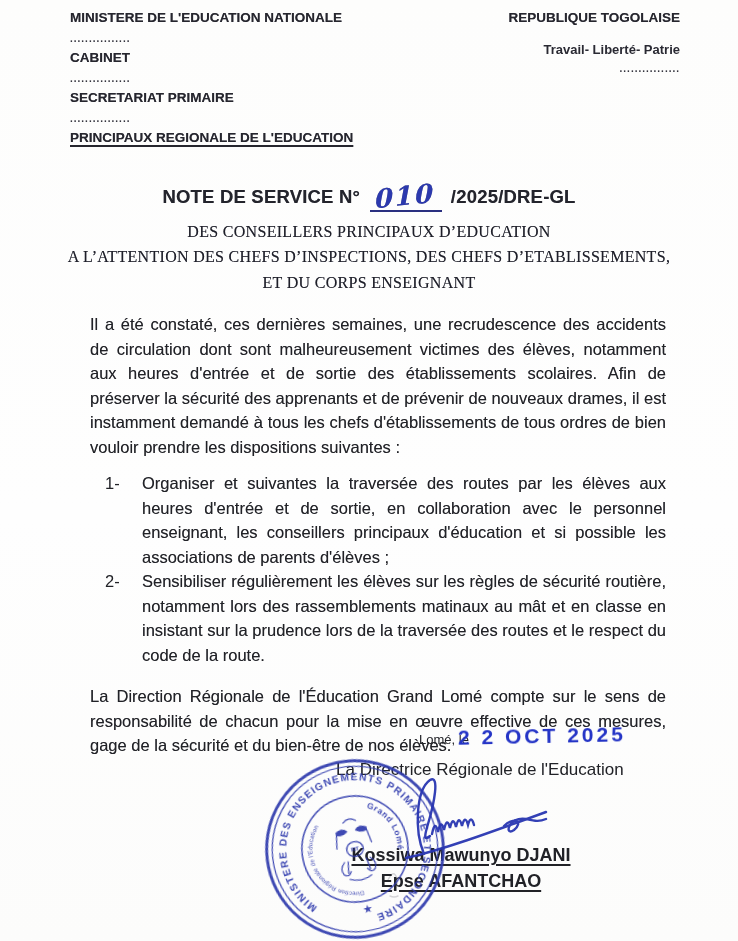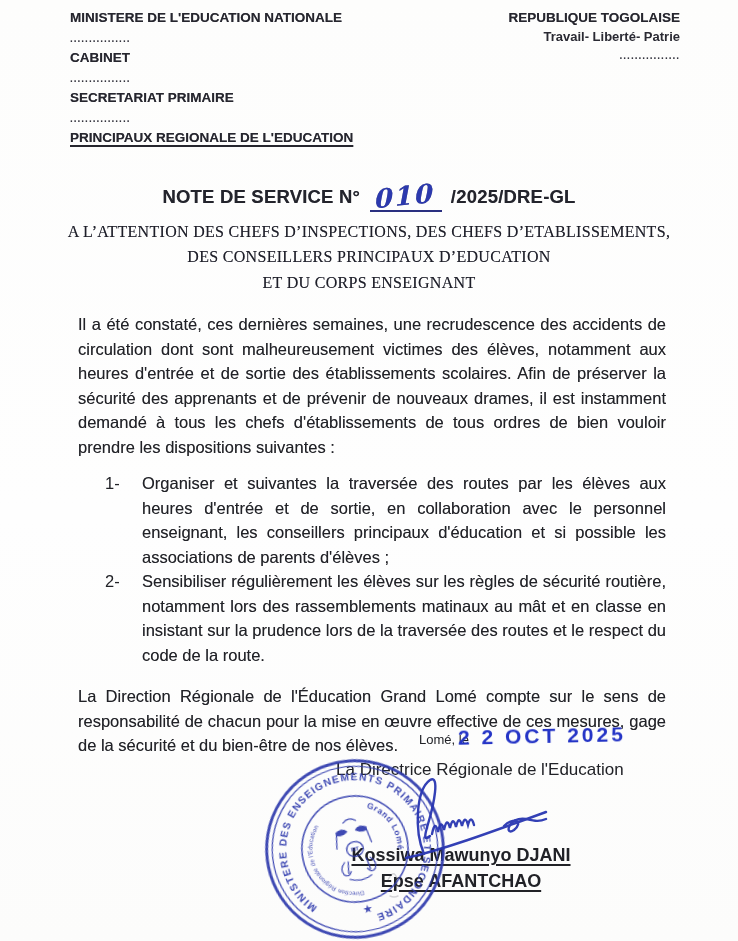--- a/index.html
+++ b/index.html
@@ -7,39 +7,39 @@
     position:relative; width:738px; height:941px; overflow:hidden;
     background:linear-gradient(180deg,#fdfdfc 0%, #fefefe 55%, #fcfcfb 100%);
     font-family:"Liberation Sans", sans-serif; color:#212227;
   }
   
   .header-row { display:flex; justify-content:space-between; padding:10px 58px 0 70px; }
   .hd-left  { width:276px; text-align:left; }
   .hd-right { width:200px; text-align:right; }
   .hd-line  { font-weight:bold; font-size:13.5px; line-height:1.25; color:#26262e;
               white-space:nowrap; text-shadow:0 0 .3px rgba(35,35,50,.55); }
-  .hd-sub   { font-weight:bold; font-size:13px; color:#2a2a33; margin-top:2px; }
+  .hd-sub   { font-weight:bold; font-size:13px; color:#2a2a33; margin-top:15px; }
   .dots     { font-size:10px; font-weight:bold; letter-spacing:1px; color:#34343e;
               line-height:1; margin:7px 0 6px 0; user-select:none; }
   .ul2      { text-decoration:underline; text-decoration-thickness:1.6px; text-underline-offset:3px; }
   .hd-left .gap { margin-top:6px; }
   
   .title { text-align:center; margin-top:38px; font-size:18.5px; font-weight:bold;
            color:#23242c; letter-spacing:.2px; text-shadow:0 0 .3px rgba(35,35,50,.5); }
   .num-slot { display:inline-block; min-width:72px; border-bottom:2px solid #2a3080;
               text-align:center; margin:0 4px; vertical-align:-2px; }
   .handwritten-num { font-family:"DejaVu Serif", serif; font-style:italic; font-weight:bold;
               font-size:26px; color:#2c39ae; display:inline-block;
               transform:rotate(-6deg) skewX(-6deg); letter-spacing:2px; line-height:.85; }
   .subtitle { text-align:center; font-family:"Liberation Serif", serif; font-size:16px;
               line-height:1.6; margin-top:7px; color:#1e1f29; letter-spacing:.3px;
               text-shadow:0 0 .3px rgba(30,30,45,.5); }
   
   .content { padding:0 72px 0 78px; }
-  .para { text-align:justify; font-size:16.5px; line-height:24.5px; margin:17px 0 0 0;
+  .para { text-align:justify; font-size:16.5px; line-height:24.5px; margin:17px 0 0 12px;
           color:#212227; text-shadow:0 0 .3px rgba(30,30,40,.45); }
   .list { margin-top:12px; }
   .li { display:flex; padding-left:27px; }
   .li-marker { flex:0 0 37px; font-size:16.5px; line-height:24.5px; }
   .li-text { flex:1; text-align:justify; font-size:16.5px; line-height:24.5px;
              text-shadow:0 0 .3px rgba(30,30,40,.45); }
   
   .sig-area { position:absolute; left:0; top:716px; width:738px; height:225px; }
   .date-label { position:absolute; left:376px; top:16px; font-size:13px; color:#212227; z-index:2;margin-left:43px; }
   .date-stamp { position:absolute; left:458px; top:8px; font-size:21px; font-weight:bold;
@@ -77,22 +77,22 @@
     </div>
   </div>
 
   <div class="title">
     <span>NOTE DE SERVICE N°</span>
     <span class="num-slot"><span class="handwritten-num">010</span></span>
     <span>/2025/DRE-GL</span>
   </div>
 
   <div class="subtitle">
+    <div>DES CONSEILLERS PRINCIPAUX D’EDUCATION</div>
     <div>A L’ATTENTION DES CHEFS D’INSPECTIONS, DES CHEFS D’ETABLISSEMENTS,</div>
-    <div>DES CONSEILLERS PRINCIPAUX D’EDUCATION</div>
     <div>ET DU CORPS ENSEIGNANT</div>
   </div>
 
   <div class="content">
     <p class="para">Il a été constaté, ces dernières semaines, une recrudescence des accidents de circulation dont sont malheureusement victimes des élèves, notamment aux heures d'entrée et de sortie des établissements scolaires. Afin de préserver la sécurité des apprenants et de prévenir de nouveaux drames, il est instamment demandé à tous les chefs d'établissements de tous ordres de bien vouloir prendre les dispositions suivantes :</p>
     <div class="list">
       <div class="li">
         <span class="li-marker">1-</span>
         <span class="li-text">Organiser et suivantes la traversée des routes par les élèves aux heures d'entrée et de sortie, en collaboration avec le personnel enseignant, les conseillers principaux d'éducation et si possible les associations de parents d'élèves ;</span>
       </div>

